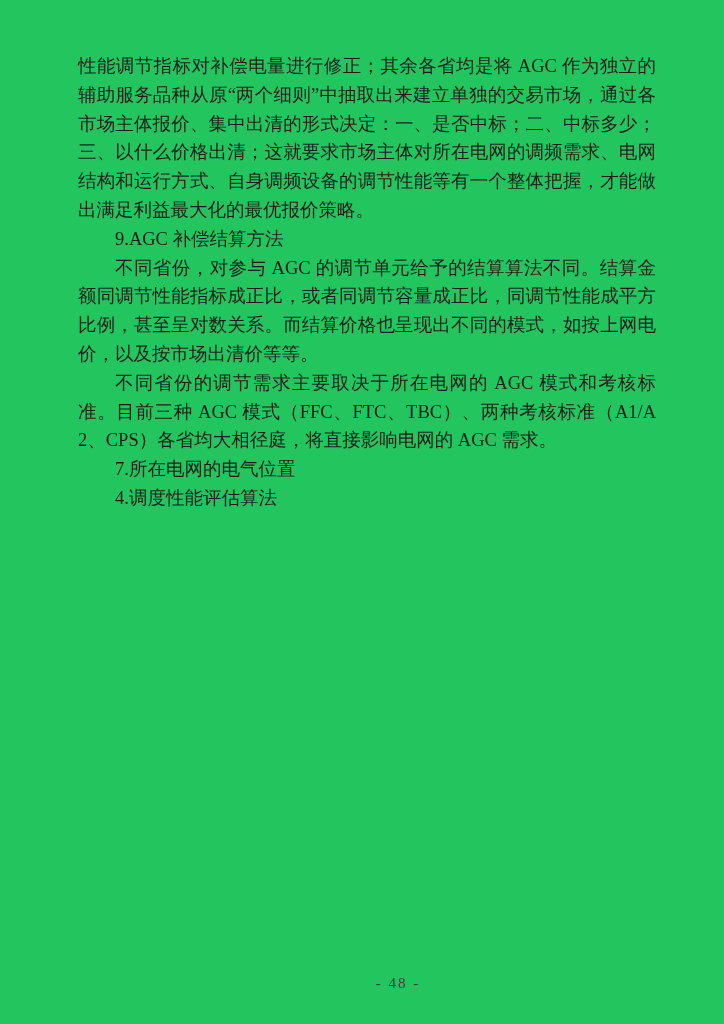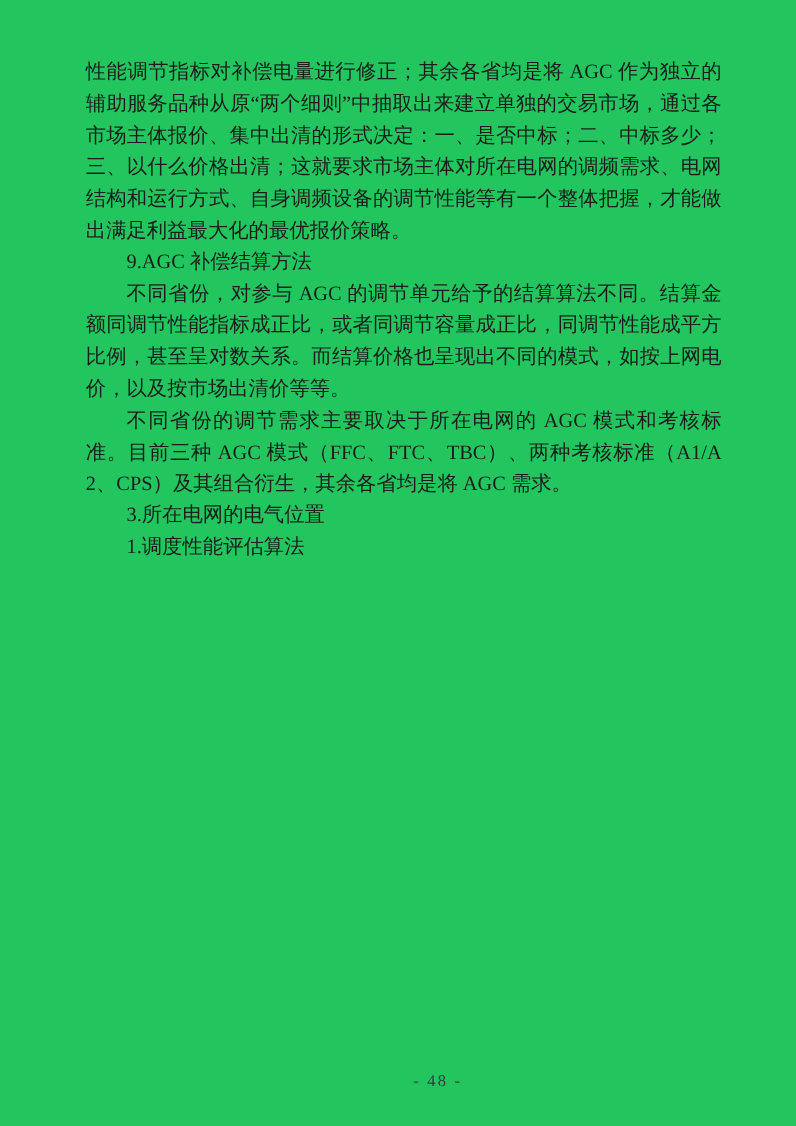--- a/index.html
+++ b/index.html
@@ -47,19 +47,19 @@
   }
 </style>
 </head>
 <body>
 
 <div class="page">
   <div class="doc-body">
     <p class="para no-indent">性能调节指标对补偿电量进行修正；其余各省均是将 AGC 作为独立的辅助服务品种从原“两个细则”中抽取出来建立单独的交易市场，通过各市场主体报价、集中出清的形式决定：一、是否中标；二、中标多少；三、以什么价格出清；这就要求市场主体对所在电网的调频需求、电网结构和运行方式、自身调频设备的调节性能等有一个整体把握，才能做出满足利益最大化的最优报价策略。</p>
     <p class="para">9.AGC 补偿结算方法</p>
     <p class="para">不同省份，对参与 AGC 的调节单元给予的结算算法不同。结算金额同调节性能指标成正比，或者同调节容量成正比，同调节性能成平方比例，甚至呈对数关系。而结算价格也呈现出不同的模式，如按上网电价，以及按市场出清价等等。</p>
-    <p class="para">不同省份的调节需求主要取决于所在电网的 AGC 模式和考核标准。目前三种 AGC 模式（FFC、FTC、TBC）、两种考核标准（A1/A2、CPS）及其组合衍生，其余各省均是将 AGC 需求。</p>
-    <p class="para">3.所在电网的电气位置</p>
-    <p class="para">1.调度性能评估算法</p>
+    <p class="para">不同省份的调节需求主要取决于所在电网的 AGC 模式和考核标准。目前三种 AGC 模式（FFC、FTC、TBC）、两种考核标准（A1/A2、CPS）各省均大相径庭，将直接影响电网的 AGC 需求。</p>
+    <p class="para">7.所在电网的电气位置</p>
+    <p class="para">4.调度性能评估算法</p>
 
   </div>
   <div class="page-number">- 48 -</div>
 </div>
 
 </body></html>

